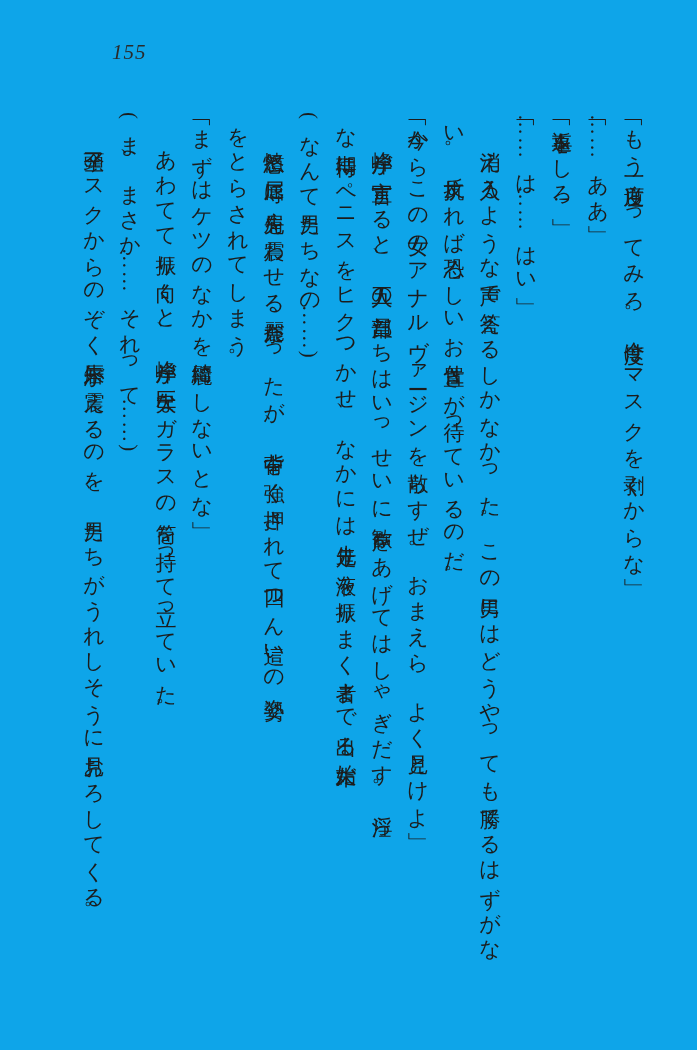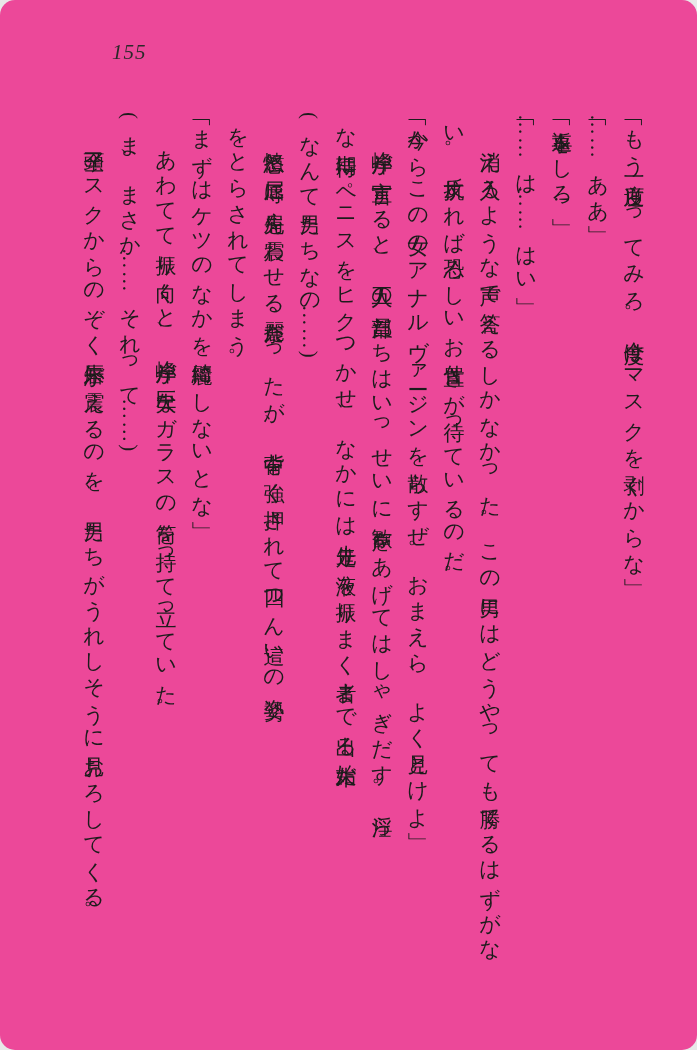--- a/index.html
+++ b/index.html
@@ -38,21 +38,21 @@
     color: #1c1c1c;
     white-space: nowrap;
   }
   .line {
     margin: 0;
   }
 </style>
 </head>
 <body>
 
-<div class="page" style="background: #ec4899; border-radius: 15px;">
+<div class="page" style="background: #0ea5e9;">
   <div class="page-number">155</div>
   <div class="text-area" style="color: rgb(28, 28, 28);">
       <div class="line">「もう一度逆らってみろ。今度はマスクを剥ぐからな」</div>
       <div class="line">「……ああ」</div>
       <div class="line">「返事をしろ!」</div>
       <div class="line">「……は……はい」</div>
       <div class="line">　消え入るような声で答えるしかなかった。この男にはどうやっても勝てるはずがな</div>
       <div class="line">い。反抗すれば恐ろしいお仕置きが待っているのだ。</div>
       <div class="line">「今からこの女のアナルヴァージンを散らすぜ。おまえら、よく見とけよ」</div>
       <div class="line">　峰岸が宣言すると、五人の部員たちはいっせいに歓声をあげてはしゃぎだす。淫ら</div>

